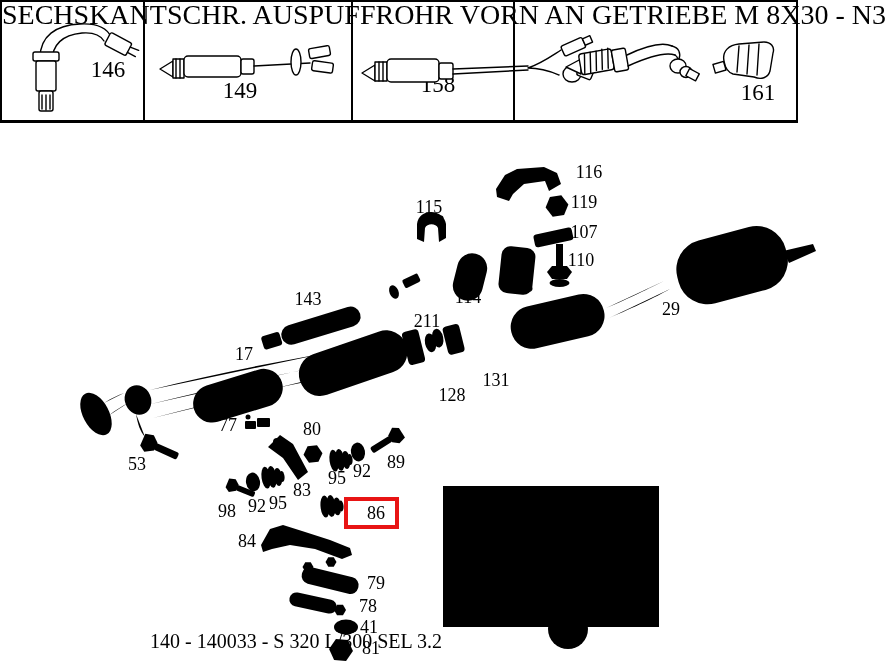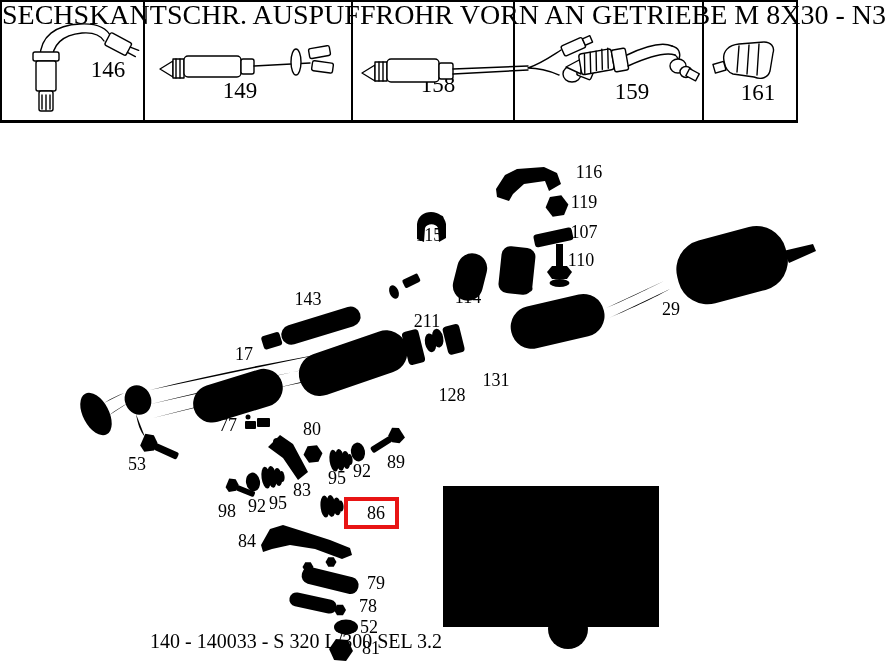--- a/index.html
+++ b/index.html
@@ -39,23 +39,20 @@
   <div class="strip">
     <div class="panel" style="left:0; width:143px;">
       <span class="thumb-label" style="left:106px; top:67px;">146</span>
     </div>
     <div class="panel" style="left:143px; width:208px;">
       <span class="thumb-label" style="left:95px; top:88px;">149</span>
     </div>
     <div class="panel" style="left:343px; width:170px;">
       <span class="thumb-label" style="left:93px; top:82px;">158</span>
     </div>
-    <div class="panel" style="left:540px; width:162px;">
-      <span class="thumb-label" style="left:90px; top:89px;">159</span>
-    </div>
     <div class="panel" style="left:702px; width:94px;">
       <span class="thumb-label" style="left:54px; top:90px;">161</span>
     </div>
   </div>
 
   <svg id="strip-art" class="strip-art-layer" width="798" height="123" viewBox="0 0 798 123">
     <g>
       <path d="M40,100 L40,58 C40,36 56,25 80,24 C98,23 107,28 111,37"></path>
       <path d="M52,100 L52,62 C52,44 62,35 82,33 C94,32 101,36 104,41"></path>
       <rect x="33" y="52" width="26" height="9" rx="2" class="w"></rect>
@@ -329,21 +326,21 @@
   </svg>
 
   <div id="redbox" style="border-color: rgb(232, 20, 20);"></div>
 
   <div id="callouts" class="layer">
     <span class="callout" style="left:568px; top:629px; font-size:20px;">99</span>
   <span class="callout" style="left: 589px; top: 172px;">116</span>
       <span class="callout" style="left: 584px; top: 202px;">119</span>
       <span class="callout" style="left: 584px; top: 232px;">107</span>
       <span class="callout" style="left: 581px; top: 260px;">110</span>
-      <span class="callout" style="left: 429px; top: 207px; margin-top: 28px;">115</span>
+      <span class="callout" style="left: 429px; top: 207px;">115</span>
       <span class="callout" style="left: 468px; top: 297px;">114</span>
       <span class="callout" style="left: 520px; top: 286px;">113</span>
       <span class="callout" style="left: 671px; top: 309px;">29</span>
       <span class="callout" style="left: 308px; top: 299px;">143</span>
       <span class="callout" style="left: 244px; top: 354px;">17</span>
       <span class="callout" style="left: 427px; top: 321px;">211</span>
       <span class="callout" style="left: 496px; top: 380px;">131</span>
       <span class="callout" style="left: 452px; top: 395px;">128</span>
       <span class="callout" style="left: 228px; top: 425px;">77</span>
       <span class="callout" style="left: 312px; top: 429px;">80</span>
@@ -352,21 +349,21 @@
       <span class="callout" style="left: 362px; top: 471px;">92</span>
       <span class="callout" style="left: 337px; top: 478px;">95</span>
       <span class="callout" style="left: 302px; top: 490px;">83</span>
       <span class="callout" style="left: 278px; top: 503px;">95</span>
       <span class="callout" style="left: 257px; top: 506px;">92</span>
       <span class="callout" style="left: 227px; top: 511px;">98</span>
       <span class="callout" style="left: 376px; top: 513px;">86</span>
       <span class="callout" style="left: 247px; top: 541px;">84</span>
       <span class="callout" style="left: 376px; top: 583px;">79</span>
       <span class="callout" style="left: 368px; top: 606px;">78</span>
-      <span class="callout" style="left: 369px; top: 627px;">52</span>
+      <span class="callout" style="left: 369px; top: 627px;">41</span>
       <span class="callout" style="left: 371px; top: 648px;">81</span>
       <span class="callout" style="left: 472px; top: 516px;">77</span>
       <span class="callout" style="left: 553px; top: 524px;">80</span>
       <span class="callout" style="left: 643px; top: 555px;">89</span>
       <span class="callout" style="left: 607px; top: 566px;">92</span>
       <span class="callout" style="left: 582px; top: 572px;">95</span>
       <span class="callout" style="left: 523px; top: 596px;">95</span>
       <span class="callout" style="left: 500px; top: 600px;">92</span>
       <span class="callout" style="left: 468px; top: 605px;">98</span>
     </div>

